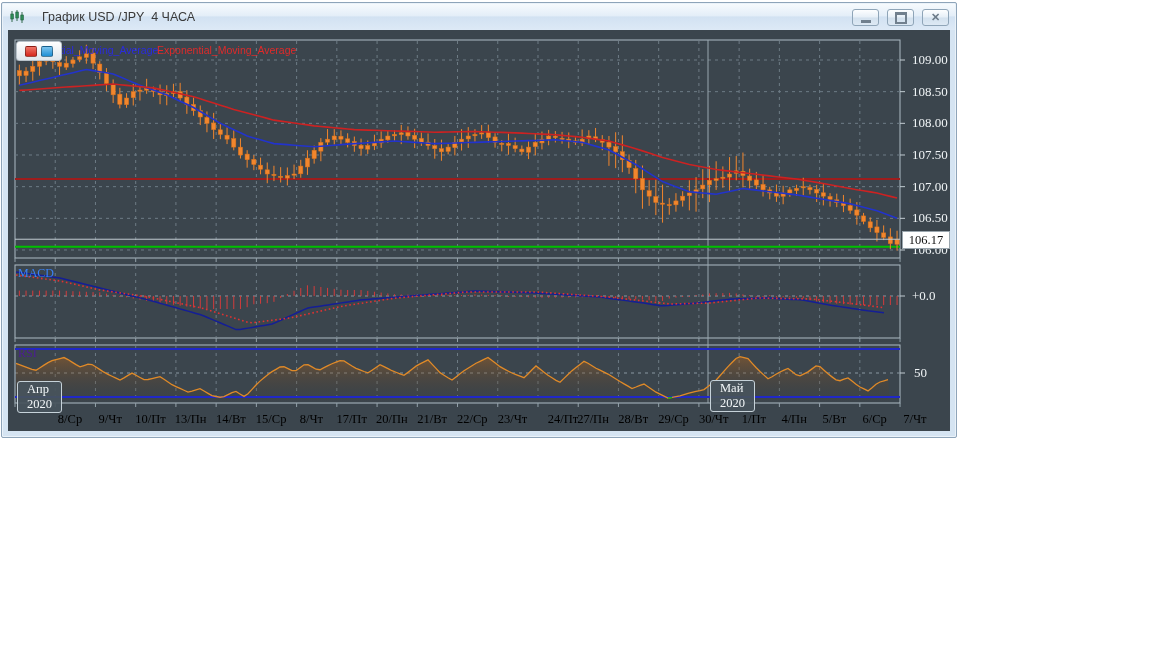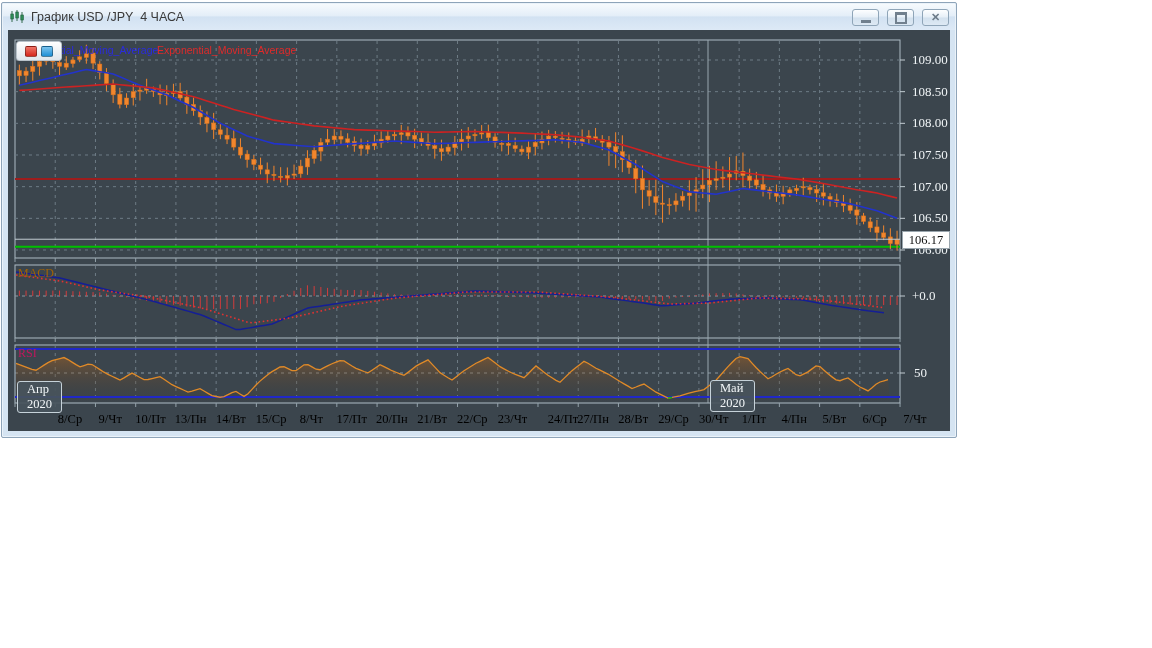--- a/index.html
+++ b/index.html
@@ -5,21 +5,21 @@
   html,body{margin:0;padding:0;background:#fff;}
   .page{position:relative;width:1152px;height:648px;overflow:hidden;background:#fff;
         font-family:"Liberation Sans",sans-serif;}
   .window{position:absolute;left:1px;top:2px;width:954px;height:434px;
           background:#d5e4f2;border:1px solid #8ea4b9;border-radius:2px;
           box-shadow:0 0 0 1px rgba(255,255,255,.5) inset;}
   .titlebar{position:absolute;left:1px;top:1px;right:1px;height:26px;
             background:linear-gradient(#f6fafd 0%,#e4eef8 45%,#d2e2f2 50%,#dde9f6 100%);
             display:flex;align-items:center;}
   .app-icon{margin-left:6px;width:16px;height:16px;display:inline-block;}
-  .wtitle{margin-left:6px;font-size:12.5px;color:#3a3a3a;white-space:pre;}
+  .wtitle{margin-left:17px;font-size:12.5px;color:#3a3a3a;white-space:pre;}
   .controls{position:absolute;right:6px;top:5px;display:flex;gap:8px;}
   .winbtn{width:27px;height:17px;border:1px solid #8fa5b8;border-radius:3px;
           background:linear-gradient(#fdfeff,#e6eff7 48%,#d3e1ee 52%,#dde9f4);
           display:flex;align-items:center;justify-content:center;padding:0;cursor:default;}
   .glyph-min{width:10px;height:3px;background:#71808e;margin-top:7px;}
   .glyph-restore{width:8px;height:7px;border:2px solid #71808e;border-top-width:3px;}
   .glyph-close{font-size:11px;font-weight:bold;color:#6c7b89;line-height:1;}
   .content{position:absolute;left:6px;top:27px;right:6px;bottom:6px;background:#3b454d;}
   #chart-svg{position:absolute;left:0;top:0;pointer-events:none;}
   .ov{position:absolute;pointer-events:none;}
@@ -665,22 +665,22 @@
       </defs>
     </svg>
 
   <div class="mini-toolbar">
     <button class="sq sq-red"></button>
     <button class="sq sq-blue"></button>
   </div>
   <span class="legend-t" style="left:19px;color:#2a2ae0;">Exponential_Moving_Average</span>
   <span class="legend-t" style="left:157px;color:#e02a2a;">Exponential_Moving_Average</span>
 
-  <span class="panel-lbl" style="left:18px;top:266px;color:#a16207;">MACD</span>
-  <span class="panel-lbl" style="left:18px;top:346px;color:#be185d;">RSI</span>
+  <span class="panel-lbl" style="left:18px;top:266px;color:#3b82f6;">MACD</span>
+  <span class="panel-lbl" style="left:18px;top:346px;color:#4c1d95;">RSI</span>
   <span class="ytick" style="left:906px;top:288px;">+0.0</span>
   <span class="ytick" style="left:908px;top:365px;">50</span>
   <span class="price-badge">106.17</span>
 
   <div id="yticks" class="ov">
       <span class="ytick" style="left: 906px; top: 52px;">109.00</span>
       <span class="ytick" style="left: 906px; top: 83.6665px;">108.50</span>
       <span class="ytick" style="left: 906px; top: 115.333px;">108.00</span>
       <span class="ytick" style="left: 906px; top: 147px;">107.50</span>
       <span class="ytick" style="left: 906px; top: 178.666px;">107.00</span>

